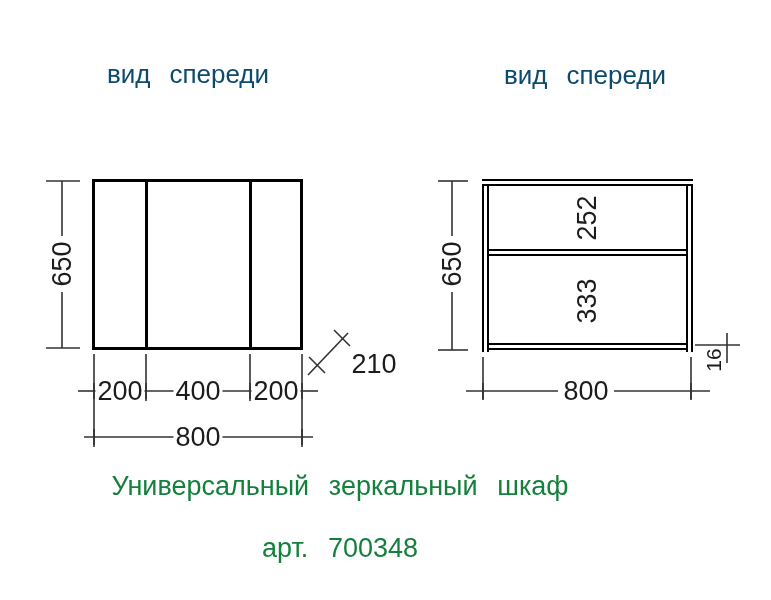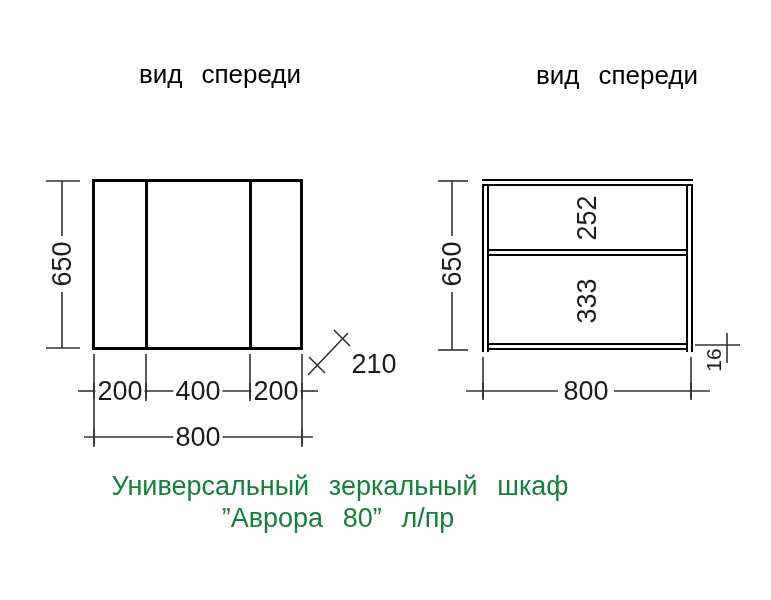--- a/index.html
+++ b/index.html
@@ -9,21 +9,21 @@
   }
   .overlay{position:absolute;left:0;top:0;width:771px;height:600px;}
   .lbl{
     position:absolute;white-space:nowrap;transform:translate(-50%,-50%);
     font-size:27px;line-height:1;color:#1c1c1c;background:#fff;padding:0 2px;
   }
   .lbl.rot{transform:translate(-50%,-50%) rotate(-90deg);}
   .lbl.small{font-size:21px;}
   .title-line{
     position:absolute;white-space:nowrap;transform:translate(-50%,-50%);
-    font-size:26px;line-height:1;color:#000000;word-spacing:0.45em;margin-left:32px;
+    font-size:26px;line-height:1;color:#0c4a6e;word-spacing:0.45em;
   }
   .caption-line{
     position:absolute;white-space:nowrap;transform:translate(-50%,-50%);
     font-size:27px;line-height:1;color:#15803d;word-spacing:0.45em;
   }
   
   .cab{position:absolute;left:92px;top:179px;width:211px;height:171px;
        border:3px solid #000;box-sizing:border-box;background:#fff;}
   .divider{position:absolute;top:182px;width:3px;height:165px;background:#000;}
   .divider.d1{left:145px;}
@@ -140,15 +140,15 @@
   <div class="lbl" style="left:198px;top:437px">800</div>
   <div class="lbl" style="left:374px;top:364px;background:transparent">210</div>
 
   <div class="lbl rot" style="left:452px;top:264px">650</div>
   <div class="lbl rot" style="left:587px;top:218px;background:transparent">252</div>
   <div class="lbl rot" style="left:587px;top:301px;background:transparent">333</div>
   <div class="lbl rot small" style="left:713px;top:360px">16</div>
   <div class="lbl" style="left:586px;top:391px">800</div>
 
   <div class="caption-line" style="left:340px;top:486px">Универсальный зеркальный шкаф</div>
-  <div class="caption-line" style="left:338px;top:518px">”Аврора 80” л/пр</div>
+  <div class="caption-line" style="left:340px;top:548px">арт. 700348</div>
 
 </div>
 
 </body></html>

